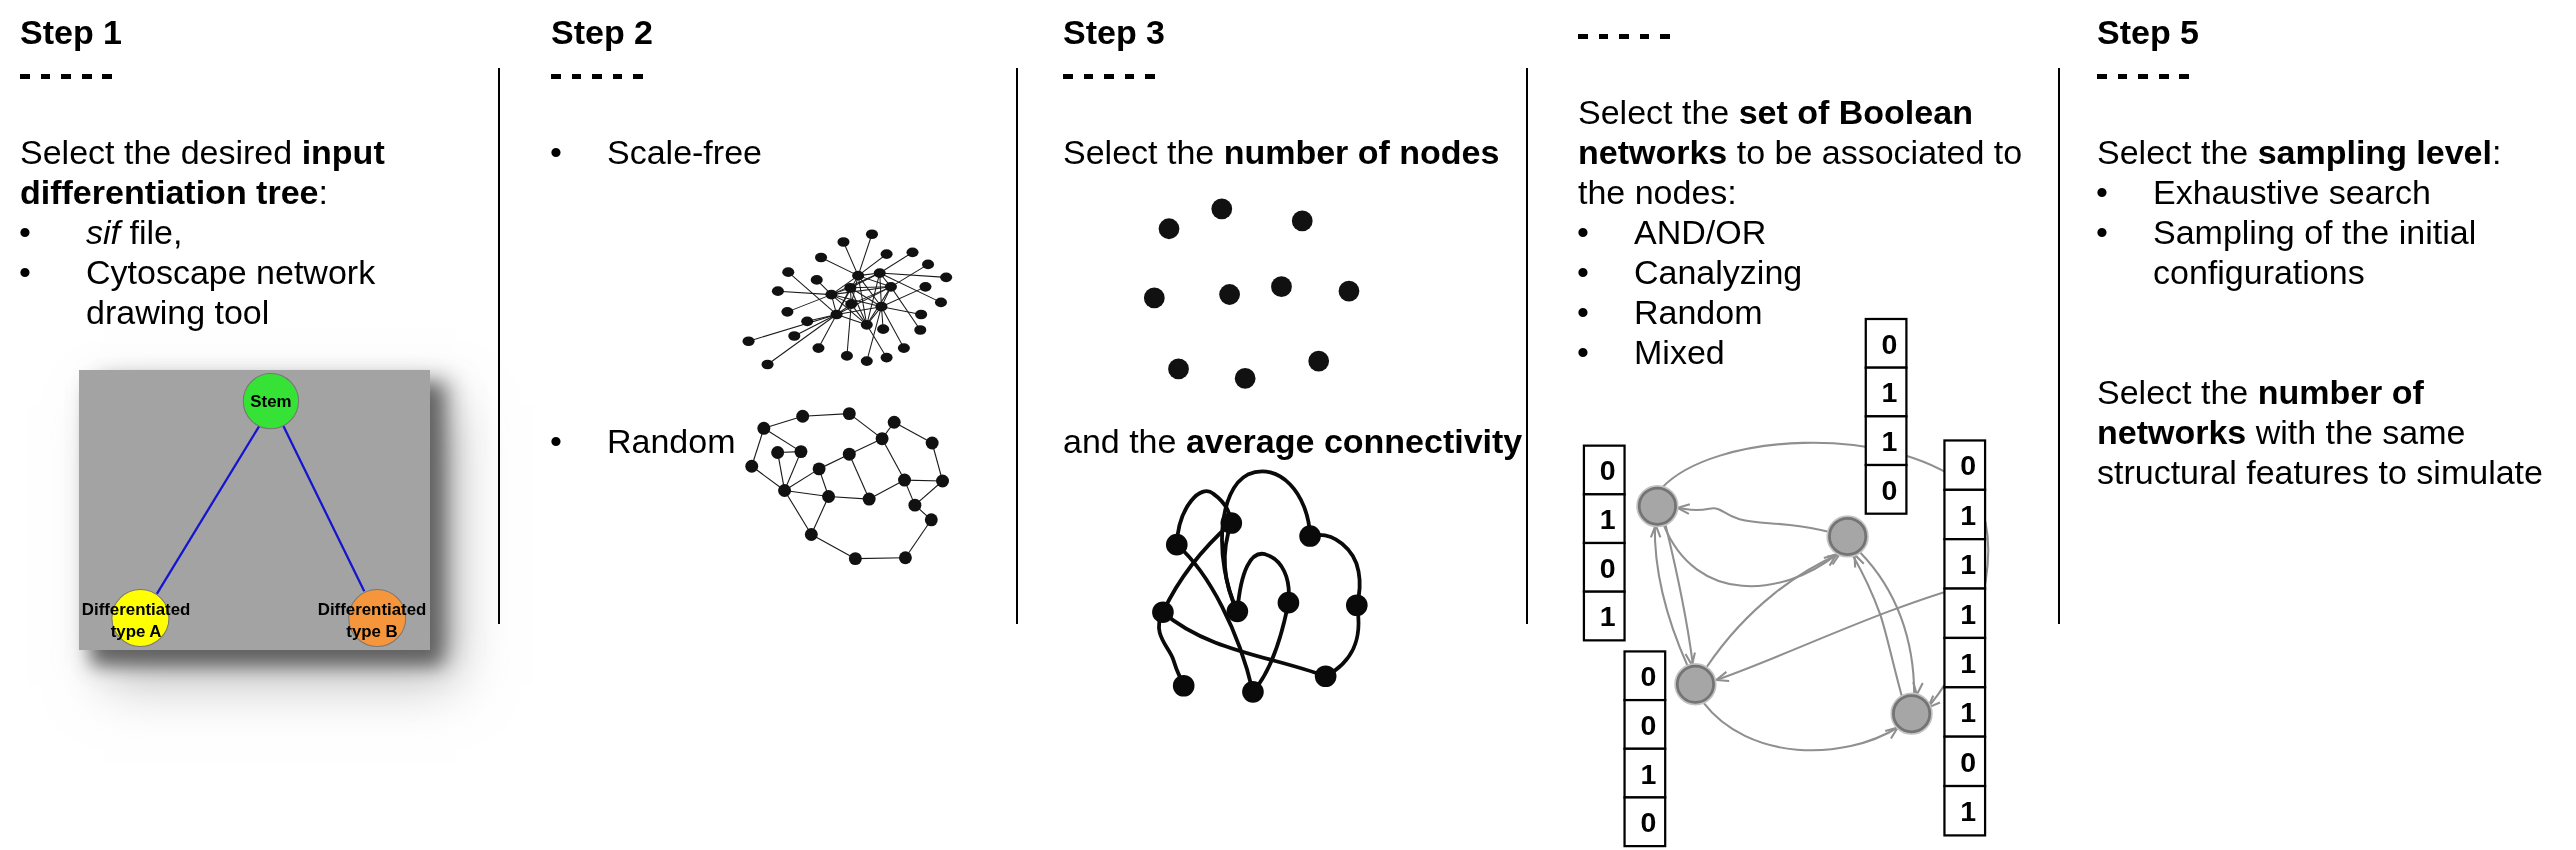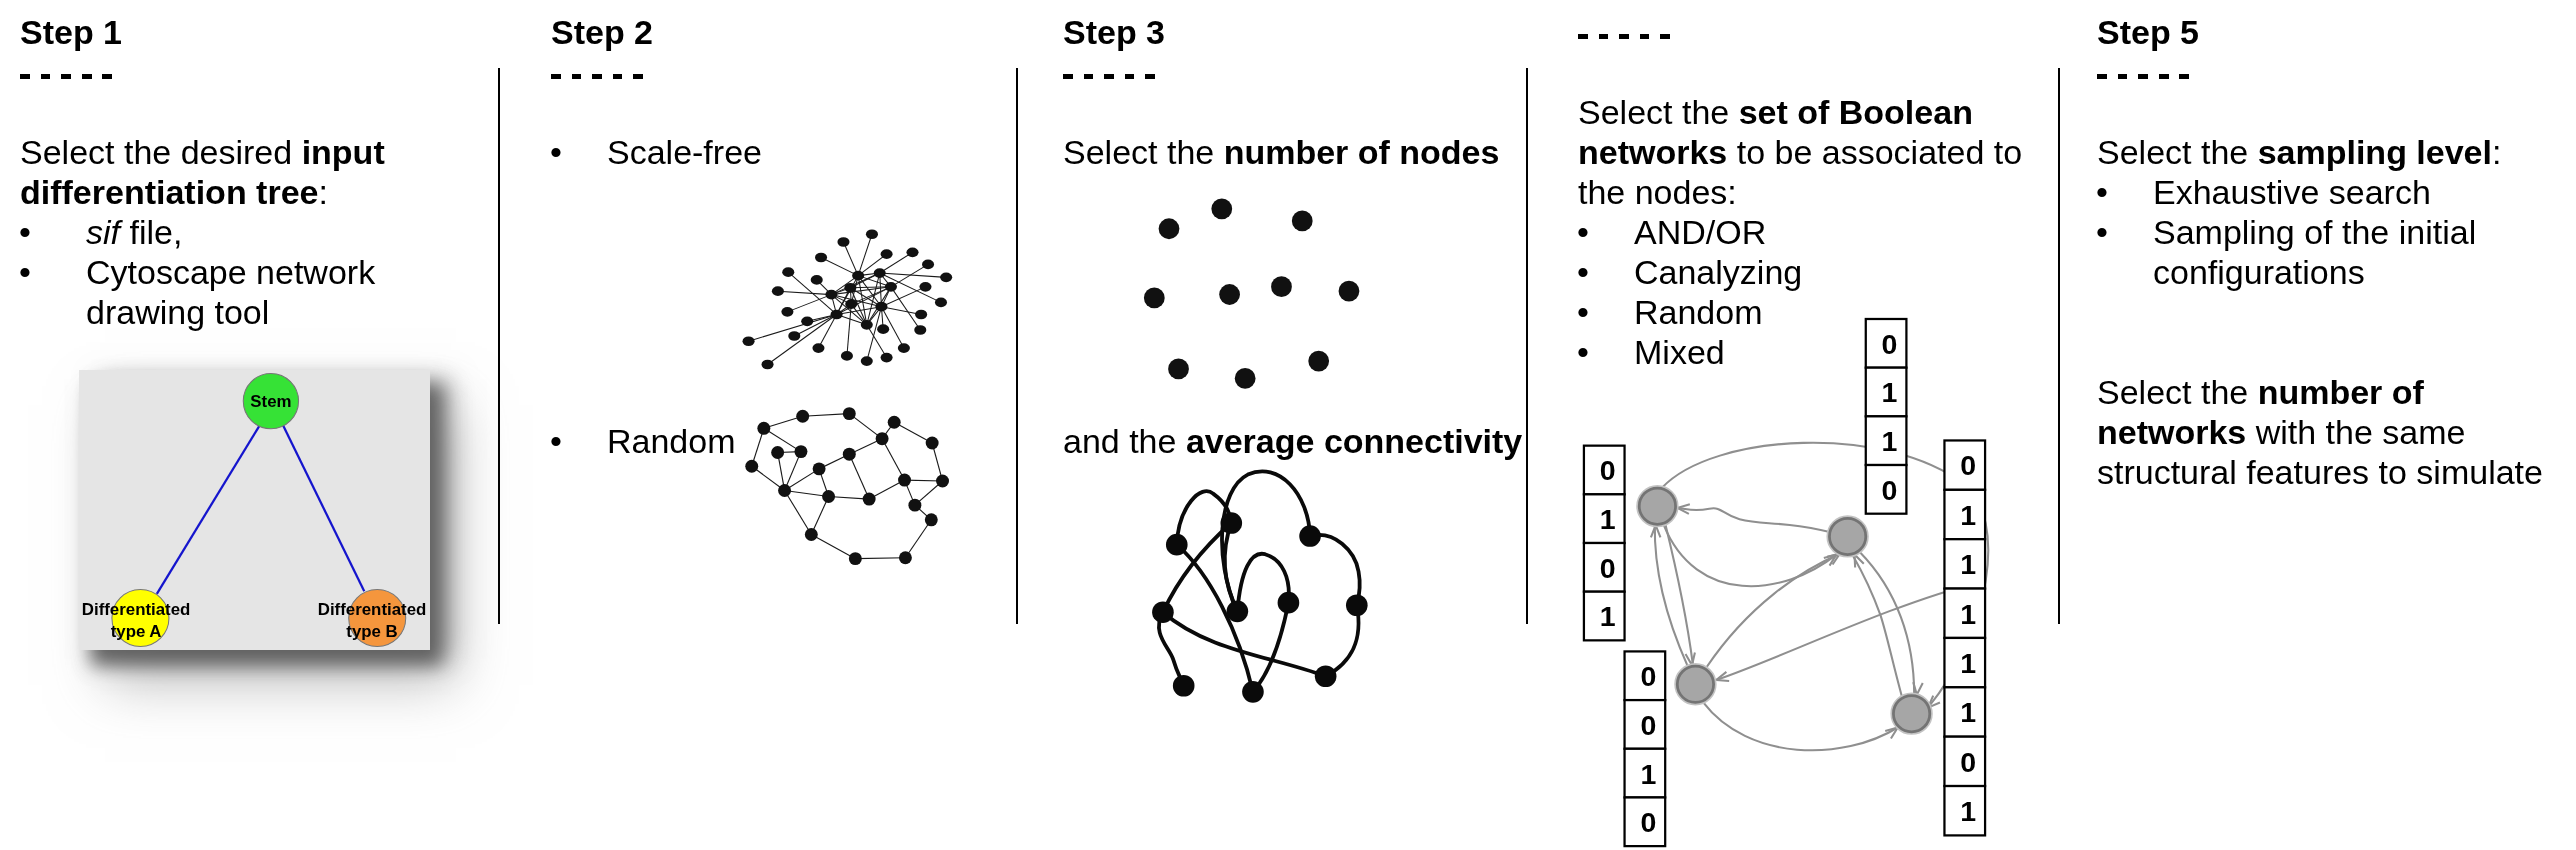--- a/index.html
+++ b/index.html
@@ -75,21 +75,21 @@
  <div class="l b"><span class="mk">•</span>Exhaustive search</div>
  <div class="l b"><span class="mk">•</span>Sampling of the initial</div>
  <div class="l b">configurations</div>
  <div class="l"></div>
  <div class="l"></div>
  <div class="l">Select the <b>number of</b></div>
  <div class="l"><b>networks</b> with the same</div>
  <div class="l">structural features to simulate</div>
 </div>
 
-<div style="position:absolute;left:79px;top:370px;width:351px;height:280px;background:#e5e5e5;
+<div style="position:absolute;left:79px;top:370px;width:351px;height:280px;background:#a3a3a3;
   box-shadow:12px 14.7px 17.3px rgba(90,90,90,0.9), 21px 8.7px 24px rgba(125,125,125,0.55), 26px 35px 52px rgba(150,150,150,0.55);">
 <svg width="351" height="280" viewBox="0 0 406 324" style="position:absolute;left:0;top:0">
 <line x1="209" y1="64" x2="90" y2="259" stroke="#1515cd" stroke-width="2.6"></line>
 <line x1="236" y1="64" x2="330" y2="256" stroke="#1515cd" stroke-width="2.6"></line>
 <circle cx="222" cy="36" r="32" fill="#36e236" stroke="#777" stroke-width="1.2"></circle>
 <circle cx="71" cy="287" r="33" fill="#ffff00" stroke="#777" stroke-width="1.2"></circle>
 <circle cx="345" cy="287" r="33" fill="#f5963d" stroke="#777" stroke-width="1.2"></circle>
 <text x="222" y="43" font-size="19.5" font-weight="bold" text-anchor="middle" font-family="Liberation Sans">Stem</text>
 <text x="66" y="283" font-size="19.5" font-weight="bold" text-anchor="middle" font-family="Liberation Sans">Differentiated</text>
 <text x="66" y="309" font-size="19.5" font-weight="bold" text-anchor="middle" font-family="Liberation Sans">type A</text>

